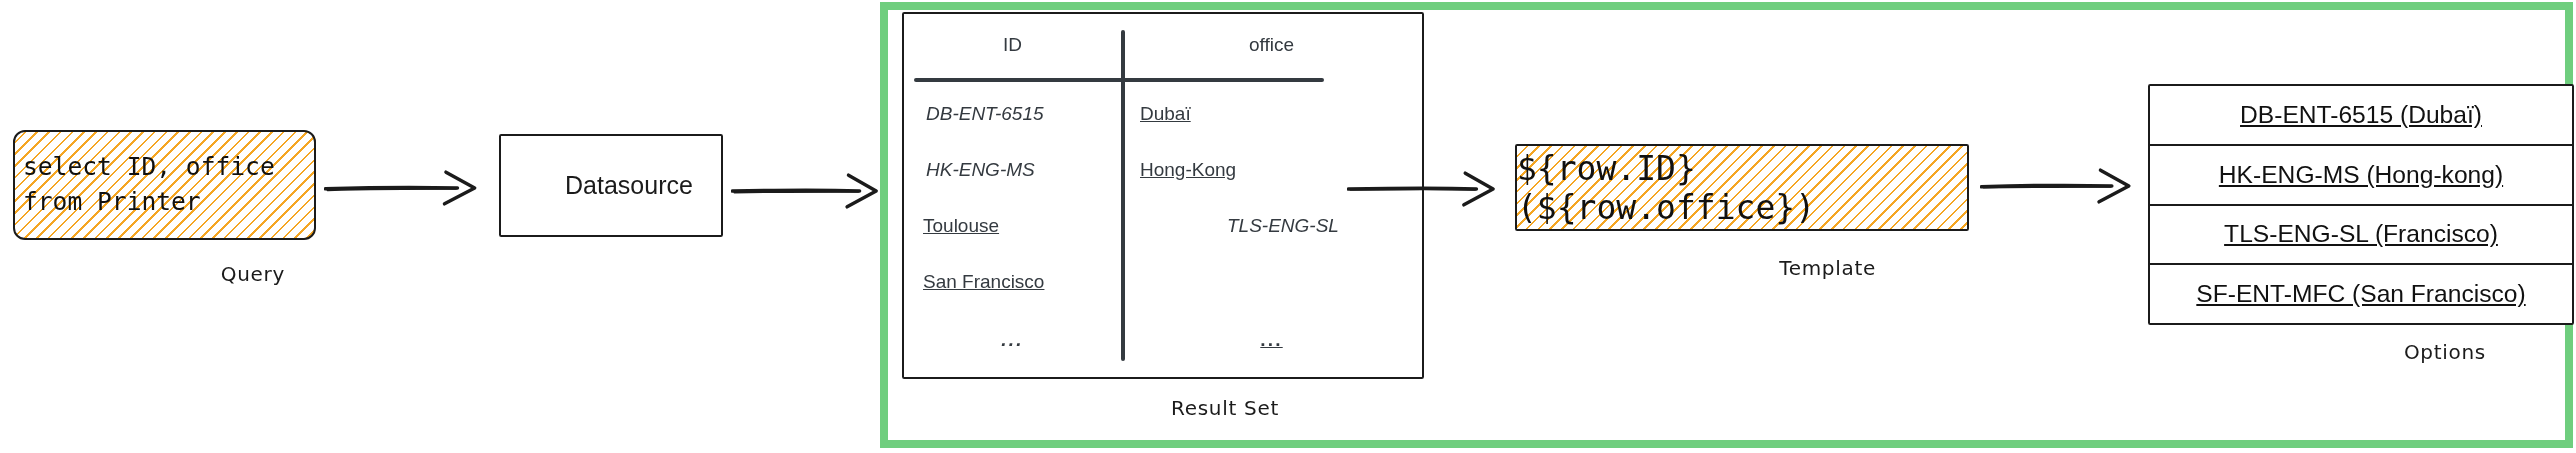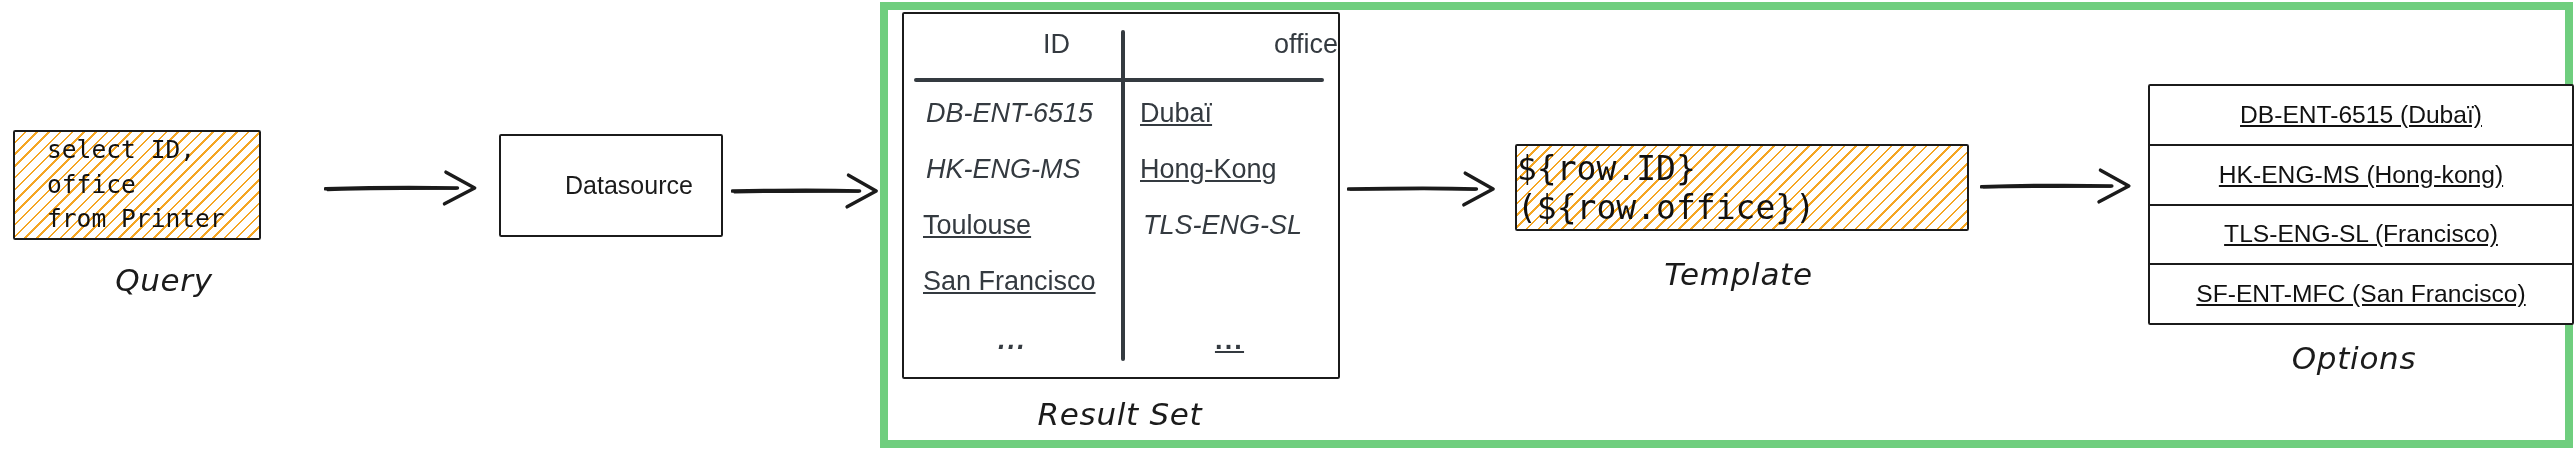--- a/index.html
+++ b/index.html
@@ -29,62 +29,61 @@
       #f5a623 6.5px, #f5a623 8.3px
     );
   }
   .code {
     font-family: "DejaVu Sans Mono", "Liberation Mono", monospace;
     color: #111111;
   }
   .hand-label {
     position: absolute;
     font-family: "DejaVu Sans", sans-serif;
-    font-style: italic;
-    font-size: 31px;
+    font-size: 20px;
     color: #1b1b1b;
-    text-align: center;
+    text-align: right;
     letter-spacing: 0.7px;
   }
   
   .query-box {
-    left: 13px; top: 130px; width: 248px; height: 110px;
+    left: 13px; top: 130px; width: 303px; height: 110px;
     display: flex; flex-direction: column; justify-content: center;
-    padding-left: 32px;
+    padding-left: 8px;
     font-size: 24.6px; line-height: 1.42;
     white-space: pre-line;
+    border-radius: 12px;
   }
   .query-label { left: 43px; top: 262px; width: 242px; }
   
   .datasource-box {
     left: 499px; top: 134px; width: 224px; height: 103px;
     display: flex; align-items: center; justify-content: center;
     font-size: 25px;
     padding-left: 36px;
   }
   
   .highlight-frame {
     position: absolute;
     left: 880px; top: 2.2px; width: 1693px; height: 446px;
     box-sizing: border-box;
     border: 8.7px solid #6fce7e;
     background: transparent;
   }
   
   .rs-table {
-    left: 902px; top: 11.6px; width: 438px; height: 367px;
+    left: 902px; top: 11.6px; width: 522px; height: 367px;
     border-width: 2.9px;
-    font-size: 27px;
+    font-size: 19px;
     color: #343a40;
-    padding-left: 44px;
   }
   .rs-header { display: flex; height: 62px; align-items: center; }
   .rs-header .hcell { text-align: center; }
   .rs-header .hcell.left  { width: 217px; }
-  .rs-header .hcell.right { flex: 1; text-align: right; }
+  .rs-header .hcell.right { flex: 1; }
   .rs-underline {
     position: absolute; left: 10px; top: 64px; width: 410px; height: 4.3px;
     background: #343a40; border-radius: 2.2px;
   }
   .rs-vdivider {
     position: absolute; left: 217px; top: 16px; width: 4.3px; height: 331px;
     background: #343a40; border-radius: 2.2px;
   }
   .rs-body { position: absolute; left: 0; top: 72px; right: 0; }
   .rs-row { display: flex; height: 56px; align-items: center; }

